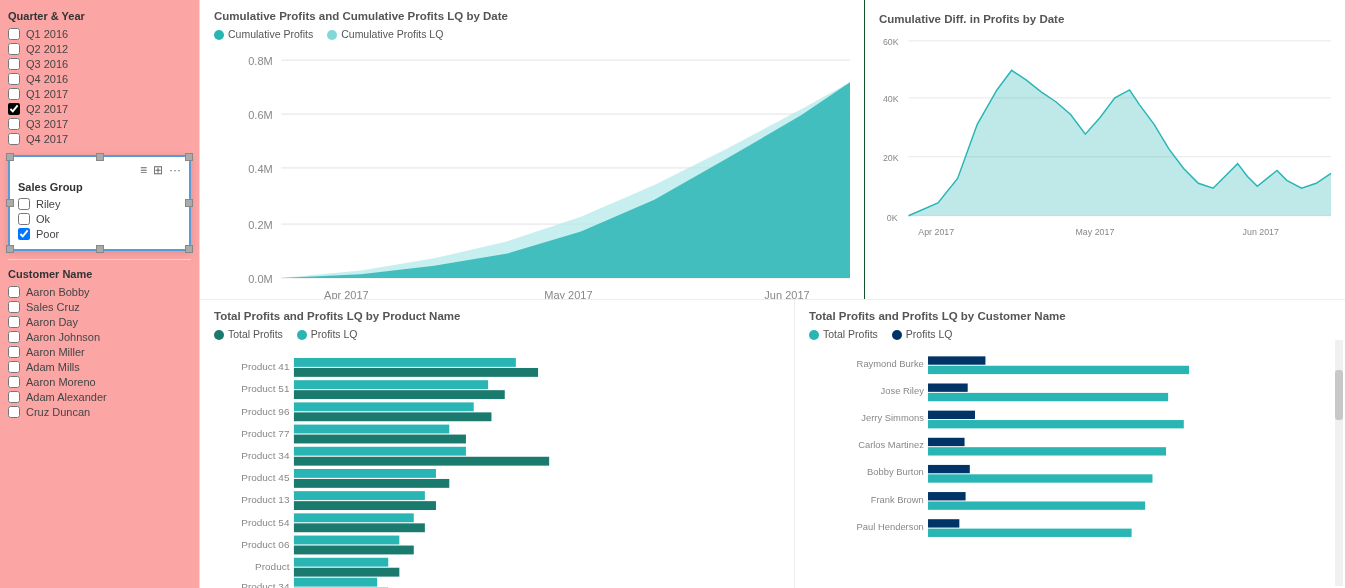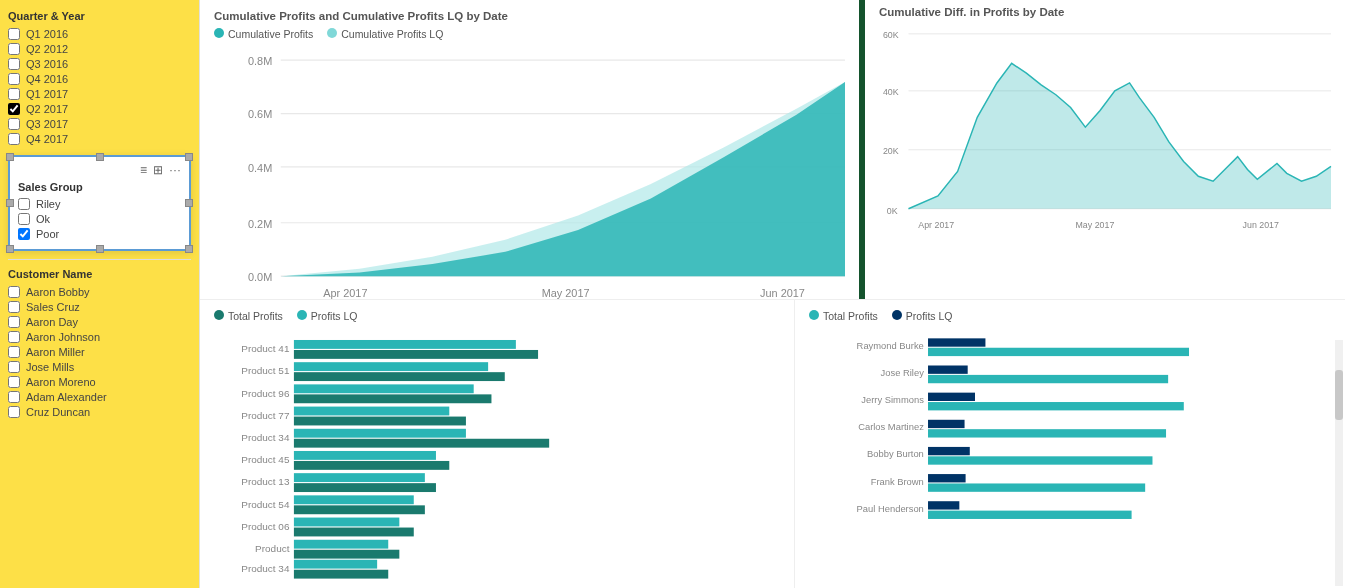--- a/index.html
+++ b/index.html
@@ -13,21 +13,21 @@
       overflow: hidden;
     }
     .dashboard {
       display: flex;
       width: 1345px;
       height: 588px;
     }
     
     .left-panel {
       width: 200px;
-      background: #fde047;
+      background: #fca5a5;
       border-right: 1px solid #e0e0e0;
       padding: 10px 8px;
       overflow: hidden;
       flex-shrink: 0;
     }
     .filter-section {
       margin-bottom: 10px;
     }
     .filter-title {
       font-weight: 700;
@@ -102,26 +102,26 @@
       flex-direction: column;
     }
     .charts-top {
       display: flex;
       height: 300px;
       border-bottom: 1px solid #eee;
     }
     .chart-left {
       flex: 1;
       padding: 10px 14px;
-      border-right: 6px solid #14532d;
+      border-right: 1px solid #14532d;
       overflow: hidden;
     }
     .chart-right {
       width: 480px;
-      padding: 6px 14px;
+      padding: 13px 14px;
       overflow: hidden;
     }
     .charts-bottom {
       display: flex;
       flex: 1;
       overflow: hidden;
     }
     .chart-bottom-left {
       flex: 1;
       padding: 10px 14px;
@@ -149,21 +149,21 @@
     }
     .legend-dot {
       width: 10px;
       height: 10px;
       border-radius: 50%;
       display: inline-block;
       margin-right: 4px;
     }
     .legend-item {
       display: flex;
-      align-items: flex-start;
+      align-items: flex-end;
     }
     
     .chart-svg {
       width: 100%;
       overflow: visible;
     }
     
     .axis-label {
       font-size: 9px;
       fill: #888;
@@ -263,21 +263,21 @@
       <div class="checkbox-item">
           <input type="checkbox" style="">
           <span>Aaron Johnson</span>
         </div>
       <div class="checkbox-item">
           <input type="checkbox" style="">
           <span>Aaron Miller</span>
         </div>
       <div class="checkbox-item">
           <input type="checkbox" style="">
-          <span>Jose Mills</span>
+          <span>Adam Mills</span>
         </div>
       <div class="checkbox-item">
           <input type="checkbox" style="">
           <span>Aaron Moreno</span>
         </div>
       <div class="checkbox-item">
           <input type="checkbox" style="">
           <span>Adam Alexander</span>
         </div>
       <div class="checkbox-item">
@@ -347,20 +347,21 @@
           <text x="40" y="208" class="axis-label">Apr 2017</text>
           <text x="200" y="208" class="axis-label">May 2017</text>
           <text x="370" y="208" class="axis-label">Jun 2017</text>
         </svg>
       </div>
     </div>
 
     <div class="charts-bottom">
 
       <div class="chart-bottom-left">
+        <div class="chart-title">Total Profits and Profits LQ by Product Name</div>
         <div class="legend">
           <div class="legend-item">
             <span class="legend-dot" style="background:#1a7a6e;"></span>
             <span>Total Profits</span>
           </div>
           <div class="legend-item">
             <span class="legend-dot" style="background:#2ab5b5;"></span>
             <span>Profits LQ</span>
           </div>
         </div>
@@ -406,20 +407,21 @@
           <rect x="72" y="189" width="85" height="8" fill="#2ab5b5"></rect>
           <rect x="72" y="198" width="95" height="8" fill="#1a7a6e"></rect>
 
           <text x="68" y="218" text-anchor="end" class="axis-label">Product 34</text>
           <rect x="72" y="207" width="75" height="8" fill="#2ab5b5"></rect>
           <rect x="72" y="216" width="85" height="8" fill="#1a7a6e"></rect>
         </svg>
       </div>
 
       <div class="chart-bottom-right bottom-right-rel">
+        <div class="chart-title">Total Profits and Profits LQ by Customer Name</div>
         <div class="legend">
           <div class="legend-item">
             <span class="legend-dot" style="background:#2ab5b5;"></span>
             <span>Total Profits</span>
           </div>
           <div class="legend-item">
             <span class="legend-dot" style="background:#003366;"></span>
             <span>Profits LQ</span>
           </div>
         </div>

